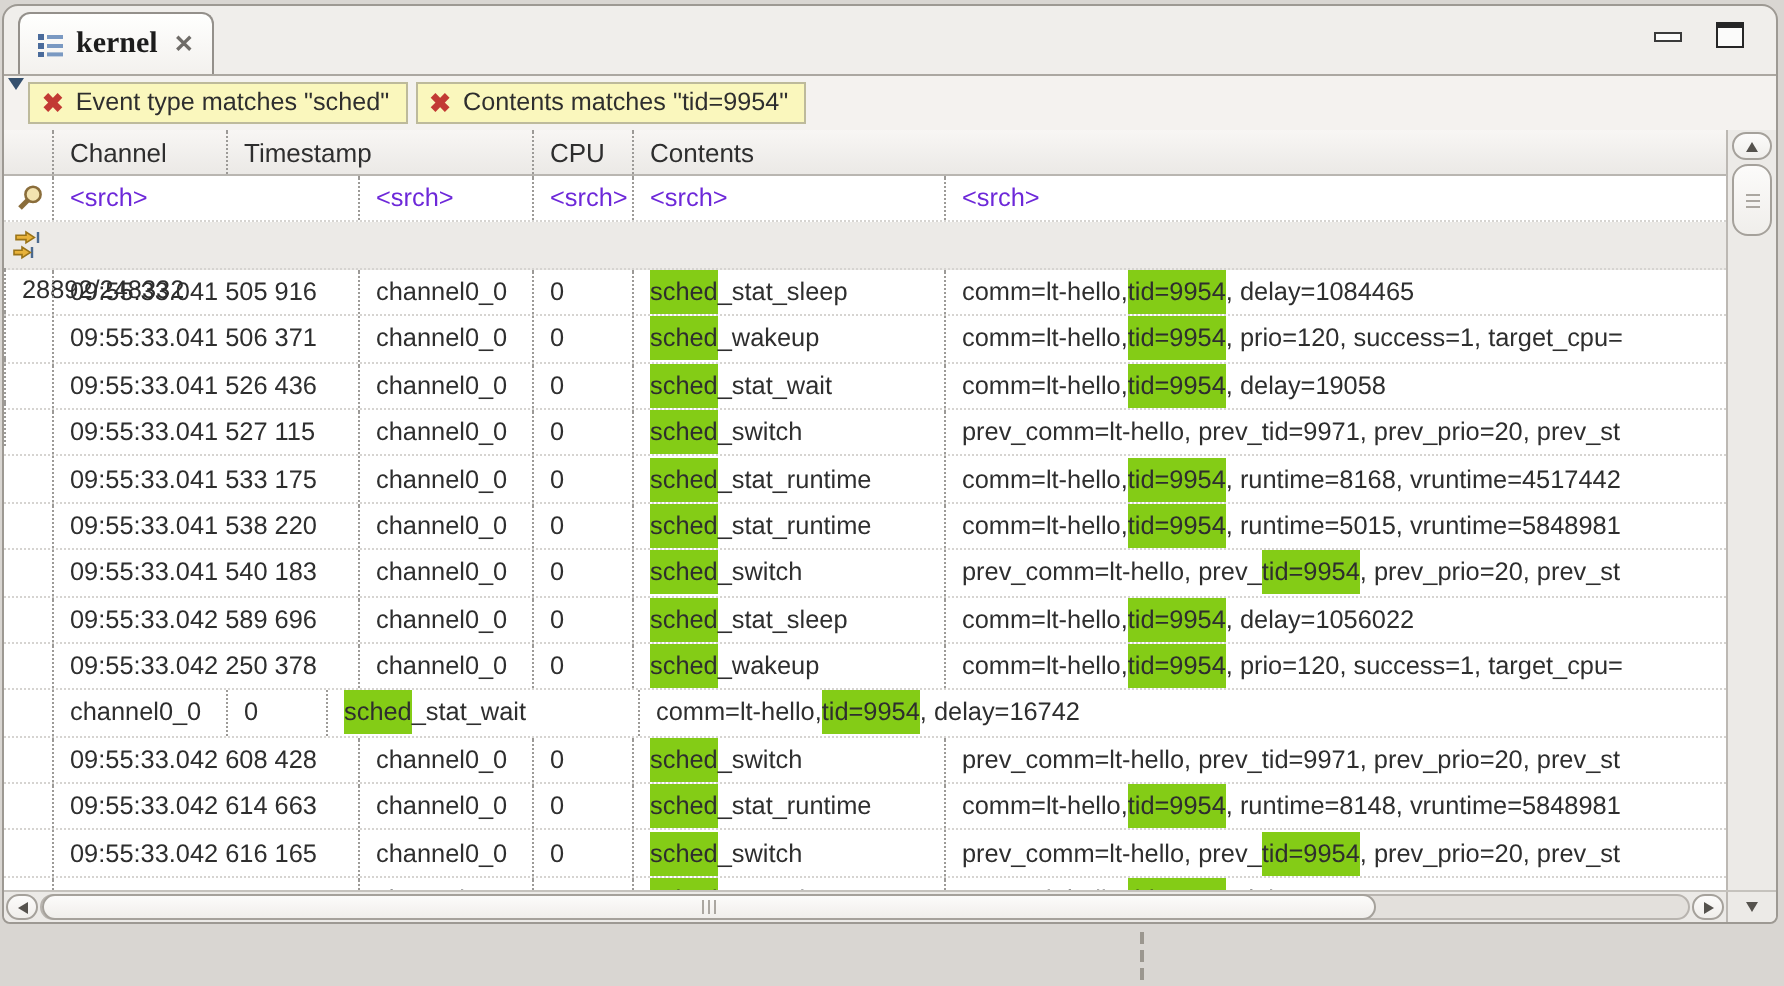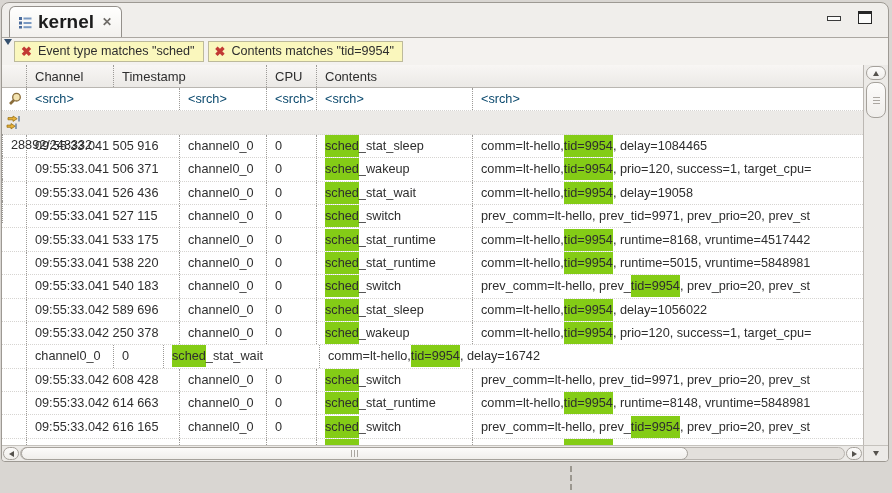--- a/index.html
+++ b/index.html
@@ -15,21 +15,21 @@
     border-radius:8px 8px 4px 4px;box-sizing:border-box;
   }
   .tab-strip{position:relative;height:34px;}
   .tab{
     position:absolute;left:7px;top:3px;height:31px;box-sizing:border-box;
     display:flex;align-items:center;gap:6px;padding:0 9px 0 8px;
     background:linear-gradient(#FFFFFE,#F3F1EE);
     border:1px solid #94908B;border-bottom:none;border-radius:6px 6px 0 0;
     cursor:default;
   }
-  .tab-label{font-size:19px;font-weight:700;color:#1C1C1C;}
+  .tab-label{font-size:15px;font-weight:700;color:#1C1C1C;font-family:Liberation Serif, serif;}
   .tab-close{font-size:12px;color:#6F6C68;font-weight:700;margin-left:2px;cursor:pointer;}
   .win-buttons{position:absolute;right:16px;top:8px;display:flex;gap:17px;align-items:flex-start;}
   .min-glyph{display:block;width:12px;height:3px;border:1px solid #3A3A3A;background:#FBFBFA;margin-top:5px;}
   .max-glyph{display:block;width:12px;height:9px;border:1px solid #262626;border-top:3px solid #262626;background:#FBFBFA;}
   .view-body{
     position:absolute;left:0;right:0;top:34px;bottom:0;
     border-top:1px solid #ABA7A1;background:#F4F2EF;
     border-radius:0 0 4px 4px;overflow:hidden;
   }
   
@@ -62,21 +62,21 @@
     box-sizing:border-box;padding-left:8px;white-space:nowrap;overflow:hidden;
     height:100%;display:flex;align-items:center;flex:none;
   }
   .bord{border-left:1px dotted #9C9A97;}
   .c-gutter{width:24px;padding-left:0;justify-content:center;}
   .c-ts{width:153px;}
   .c-ch{width:87px;}
   .c-cpu{width:50px;}
   .c-ev{width:156px;}
   .c-ct{flex:1 1 auto;min-width:0;}
-  .search-row .cell{color:#0c4a6e;}
+  .search-row .cell{color:#6d28d9;}
   .count-row{background:#ECEAE7;flex-direction:column;}
   .hl{background:#84cc16;padding:4px 0;}
   
   .vscroll{width:25px;background:#ECEAE7;border-left:1px solid #BCB8B3;box-sizing:border-box;position:relative;flex:none;}
   .v-btn,.v-thumb{
     position:absolute;left:2px;right:2px;box-sizing:border-box;
     background:linear-gradient(#FCFBFA,#F0EEEB);
     border:1px solid #A5A19B;border-radius:8px;
     display:flex;align-items:center;justify-content:center;
   }

